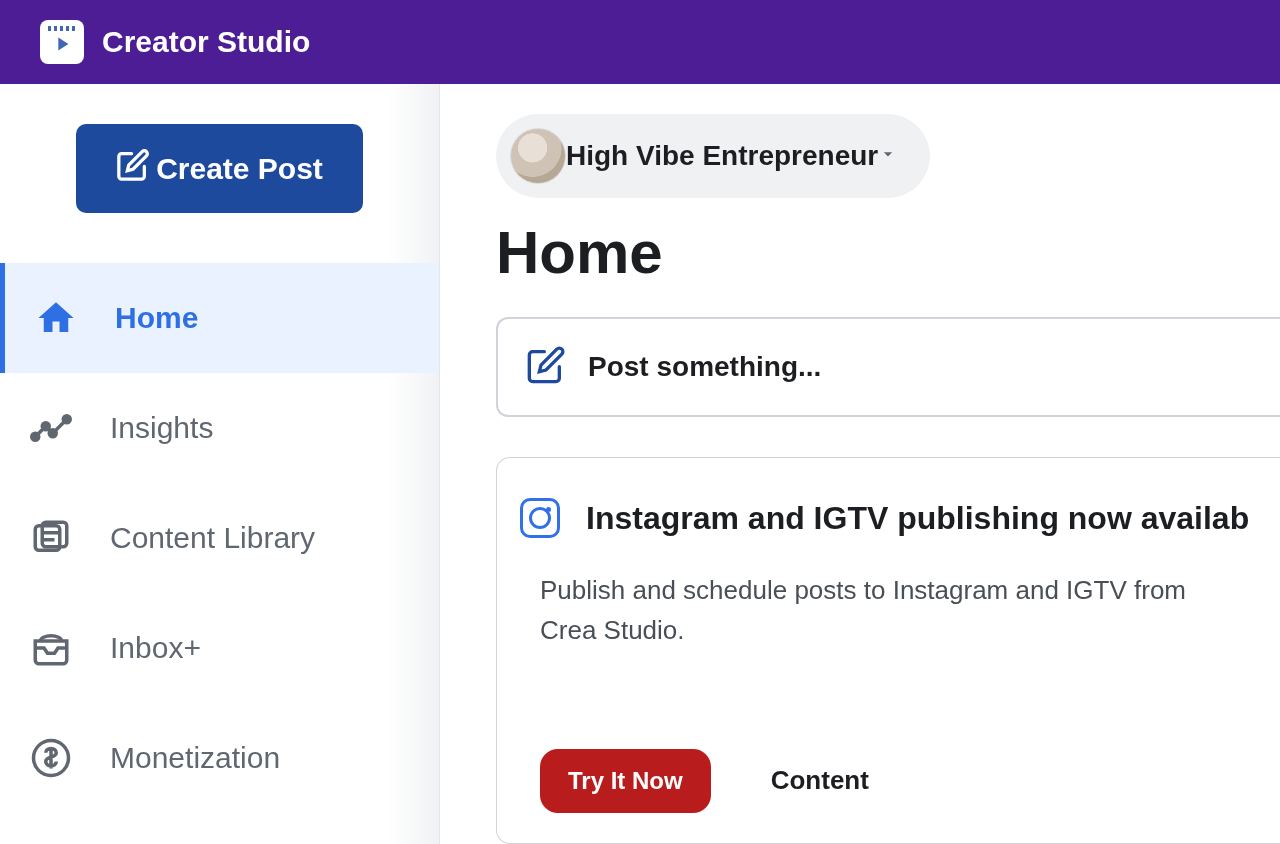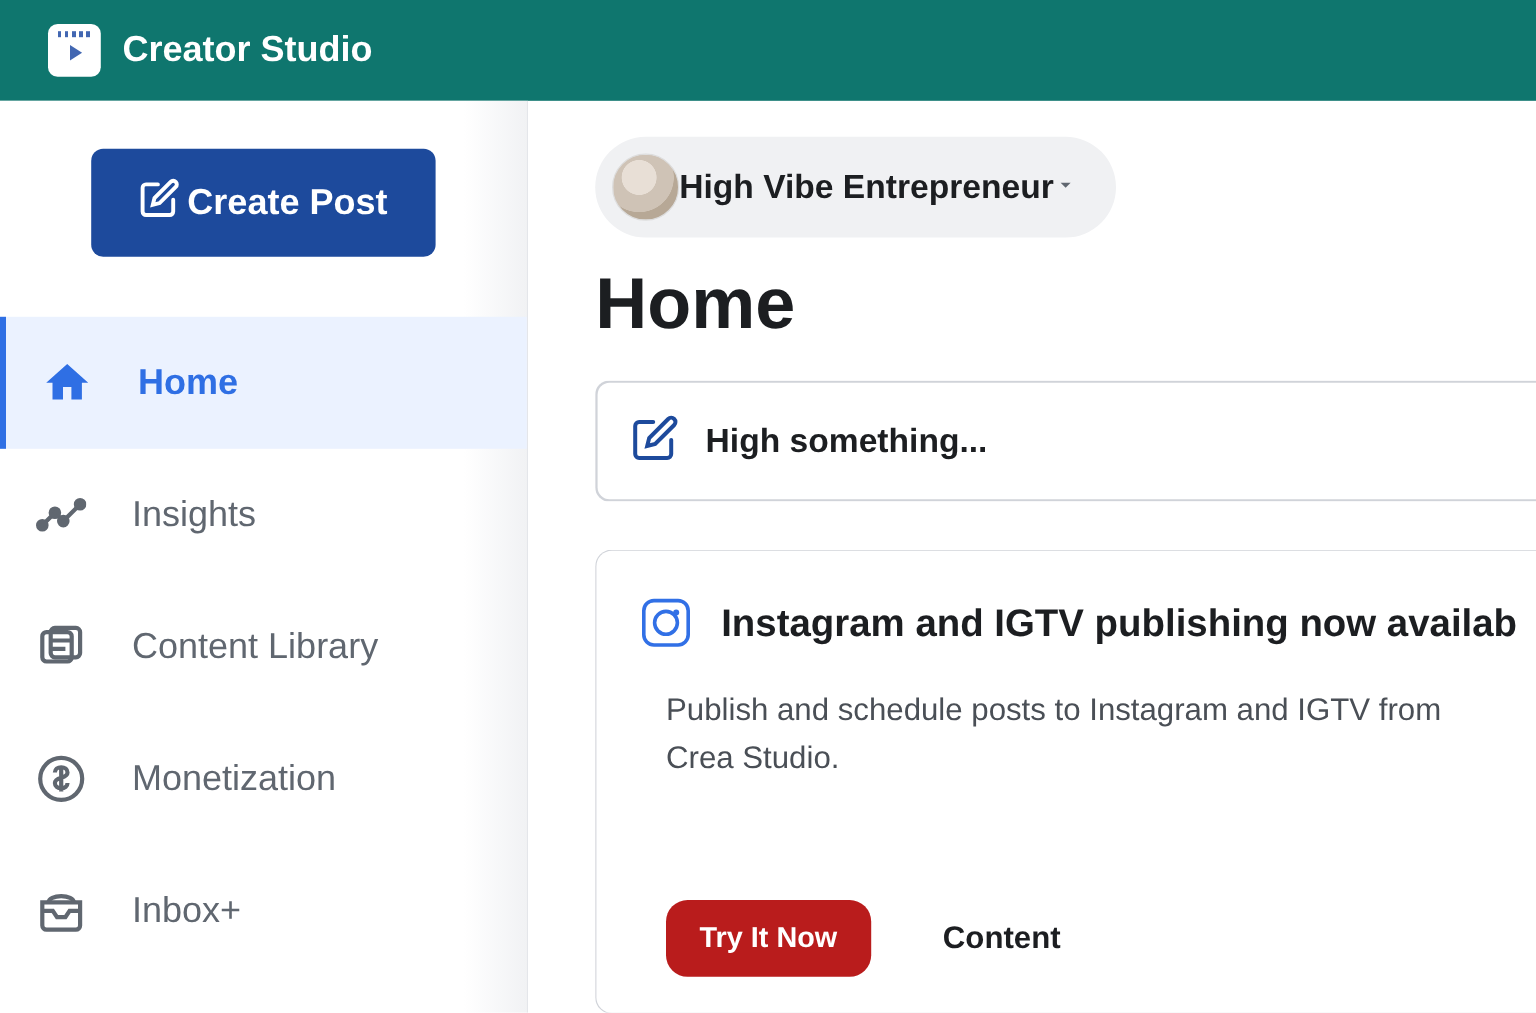--- a/index.html
+++ b/index.html
@@ -4,21 +4,21 @@
   <style>
     * { margin: 0; padding: 0; box-sizing: border-box; }
     body {
       font-family: -apple-system, BlinkMacSystemFont, "Segoe UI", Helvetica, Arial, sans-serif;
       background: #fff;
       overflow: hidden;
       width: 1280px;
       height: 844px;
     }
     .header {
-      background: #0f766e;
+      background: #4c1d95;
       height: 84px;
       display: flex;
       align-items: center;
       padding: 0 40px;
       gap: 18px;
     }
     .logo-box {
       width: 44px;
       height: 44px;
       background: #fff;
@@ -127,21 +127,21 @@
       align-items: center;
       gap: 22px;
       cursor: pointer;
       margin-bottom: 40px;
       border-right: none;
     }
     .post-box-text { font-size: 28px; font-weight: 700; color: #1c1e21; }
     .promo-card {
       border: 1px solid #d0d3d9;
       border-radius: 14px 0 0 14px;
-      padding: 40px 38px 30px 38px;
+      padding: 40px 38px 30px 23px;
       border-right: none;
     }
     .promo-header {
       display: flex;
       align-items: center;
       gap: 26px;
       margin-bottom: 32px;
     }
     .promo-title {
       font-size: 32px;
@@ -246,36 +246,36 @@
             <line x1="7" y1="9" x2="17" y2="9"></line>
             <line x1="7" y1="13" x2="14" y2="13"></line>
           </svg>
       </span>
       <span>Content Library</span>
     </div>
 
     <div class="nav-item">
       <span class="nav-icon">
         <svg width="42" height="42" viewBox="0 0 24 24" fill="none" stroke="#606770" stroke-width="2">
-            <circle cx="12" cy="12" r="10"></circle>
-            <path d="M12 6v12 M9 9c0-1.5 1.3-2.5 3-2.5s3 1 3 2.5c0 1.5-1.3 2-3 2.5s-3 1-3 2.5 1.3 2.5 3 2.5 3-1 3-2.5"></path>
-          </svg>
-      </span>
-      <span>Monetization</span>
-    </div>
-
-    <div class="nav-item">
-      <span class="nav-icon">
-        <svg width="42" height="42" viewBox="0 0 24 24" fill="none" stroke="#606770" stroke-width="2">
             <path d="M3 8 h18 v11 a2 2 0 0 1 -2 2 H5 a2 2 0 0 1 -2 -2 Z"></path>
             <path d="M3 12 h5 l2 3 h4 l2-3 h5"></path>
             <path d="M6 8 a6 3 0 0 1 12 0"></path>
           </svg>
       </span>
       <span>Inbox+</span>
+    </div>
+
+    <div class="nav-item">
+      <span class="nav-icon">
+        <svg width="42" height="42" viewBox="0 0 24 24" fill="none" stroke="#606770" stroke-width="2">
+            <circle cx="12" cy="12" r="10"></circle>
+            <path d="M12 6v12 M9 9c0-1.5 1.3-2.5 3-2.5s3 1 3 2.5c0 1.5-1.3 2-3 2.5s-3 1-3 2.5 1.3 2.5 3 2.5 3-1 3-2.5"></path>
+          </svg>
+      </span>
+      <span>Monetization</span>
     </div>
   </div>
 
   <div class="main">
     <div class="account-chip">
       <div class="avatar"></div>
       <span class="account-name">High Vibe Entrepreneur</span>
       <span class="chev-down">
         <svg width="20" height="20" viewBox="0 0 24 24" fill="#606770">
             <path d="M7 10l5 5 5-5z"></path>
@@ -285,21 +285,21 @@
 
     <h1 class="page-title">Home</h1>
 
     <div class="post-box">
       <span>
         <svg width="40" height="40" viewBox="0 0 24 24" fill="none" stroke="#1D4A9C" stroke-width="2" stroke-linecap="round">
             <path d="M11 4H4a2 2 0 0 0-2 2v14a2 2 0 0 0 2 2h14a2 2 0 0 0 2-2v-7"></path>
             <path d="M18.5 2.5a2.1 2.1 0 0 1 3 3L12 15l-4 1 1-4 9.5-9.5z"></path>
           </svg>
       </span>
-      <span class="post-box-text">High something...</span>
+      <span class="post-box-text">Post something...</span>
     </div>
 
     <div class="promo-card">
       <div class="promo-header">
         <div class="ig-icon"></div>
         <div class="promo-title">Instagram and IGTV publishing now availab</div>
       </div>
       <div class="promo-body">Publish and schedule posts to Instagram and IGTV from Crea Studio.</div>
       <div class="promo-actions">
         <button class="try-btn">Try It Now</button>

